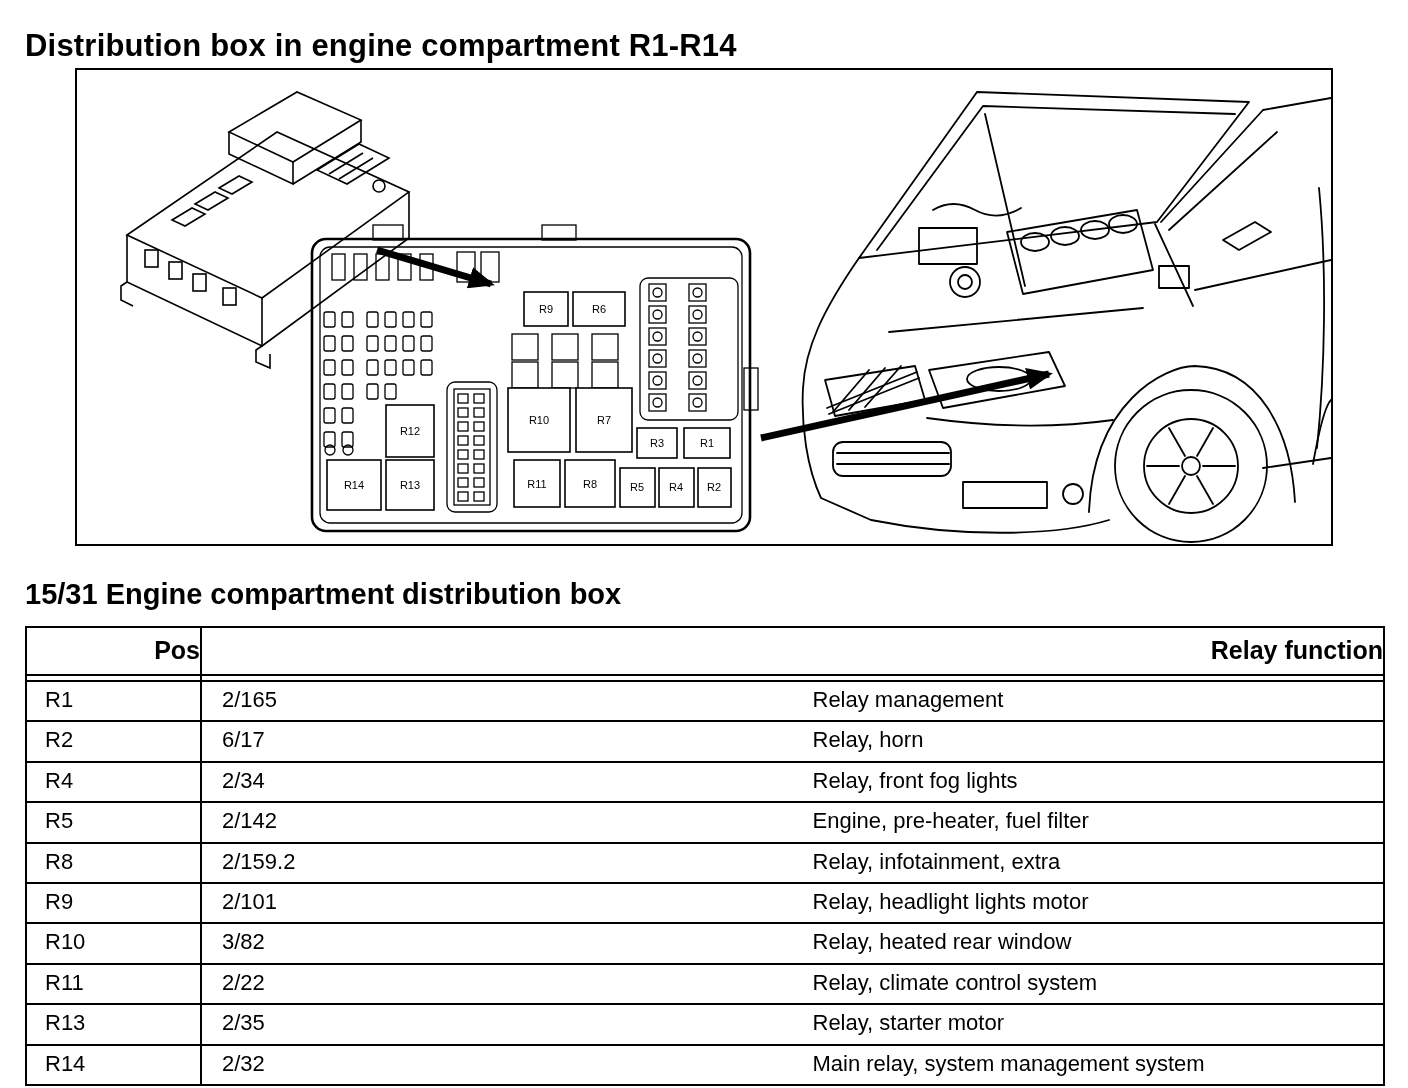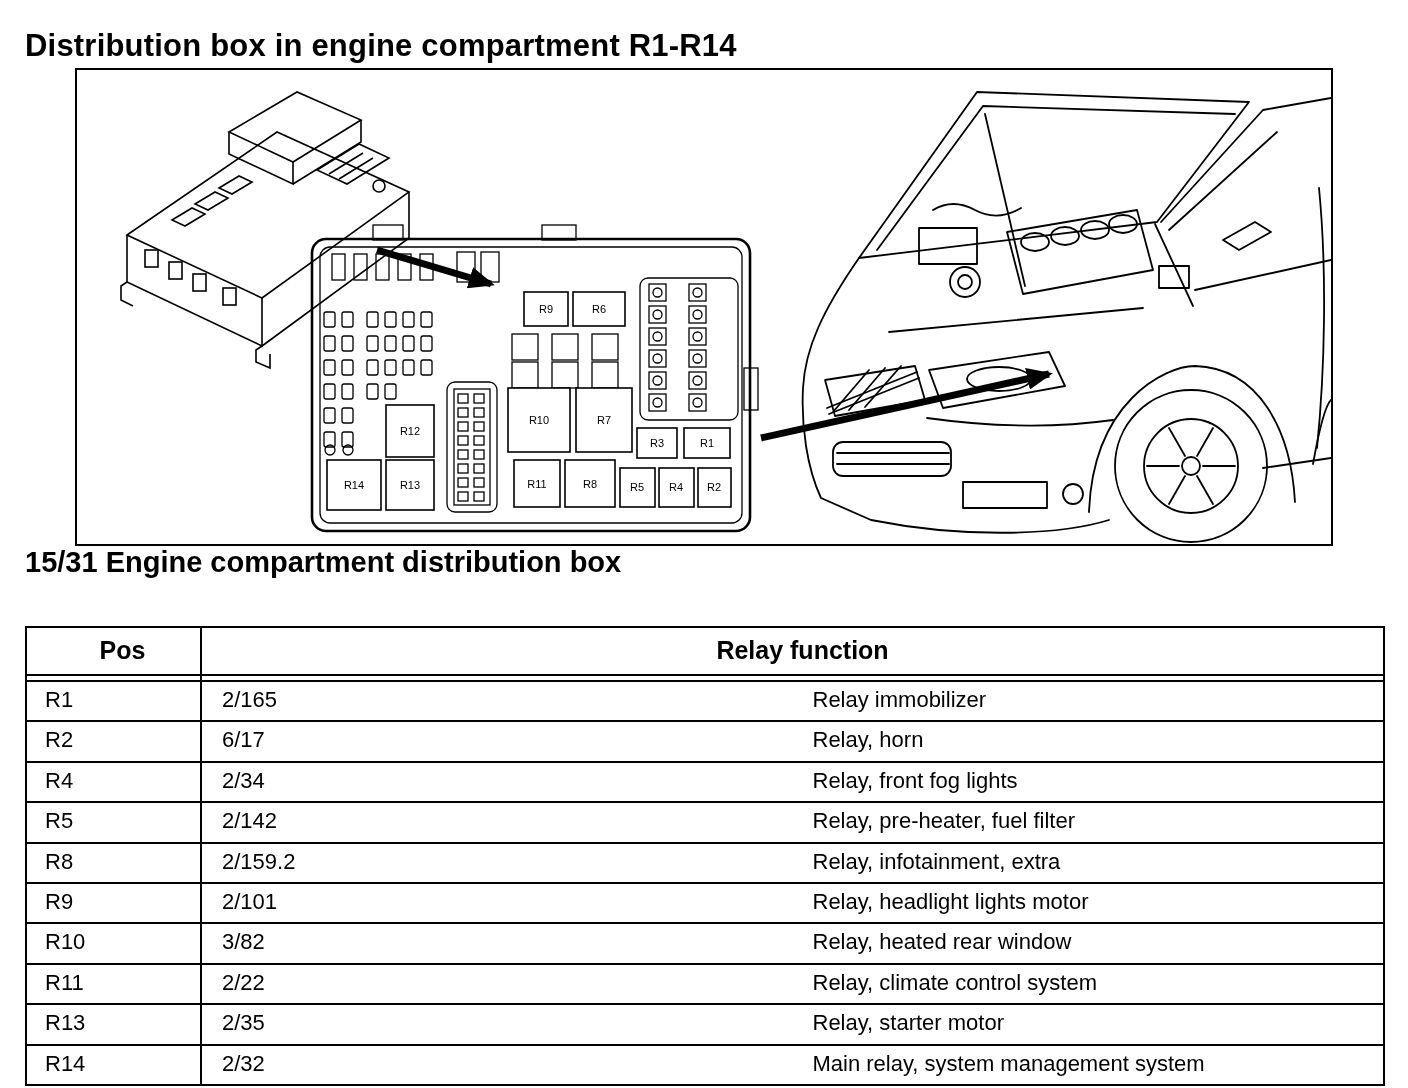--- a/index.html
+++ b/index.html
@@ -12,30 +12,30 @@
   .page-title {
     position: absolute; top: 4px; left: 25px;
     font-size: 31px; font-weight: 700; letter-spacing: 0.2px; margin-top: 24px;
   }
   .figure {
     position: absolute; top: 68px; left: 75px;
     width: 1254px; height: 474px;
     border: 2px solid #000; background: #fff;
   }
   .section-title {
-    position: absolute; top: 546px; left: 25px;
+    position: absolute; top: 578px; left: 25px;
     font-size: 29px; font-weight: 700;
   }
   .tablewrap { position: absolute; top: 626px; left: 25px; width: 1360px; }
   table.relay-table {
     width: 100%; border-collapse: collapse; border: 2px solid #000;
     table-layout: fixed;
   }
   table.relay-table th {
-    font-size: 25px; font-weight: 700; text-align: center;
+    font-size: 25px; font-weight: 700; text-align: right;
     border-bottom: 2px solid #000; padding: 8px 0 9px 0;
   }
   table.relay-table td {
     font-size: 22px; padding: 5px 0 7px 0;
     border-top: 2px solid #000; line-height: 1.2;
     white-space: nowrap; overflow: hidden;
   }
   tr.spacer td { border-top: none; height: 4px; padding: 0; }
   .col-pos  { width: 155px; padding-left: 18px !important; border-right: 2px solid #000; }
   .col-code { width: 115px; padding-left: 20px !important; }
@@ -278,36 +278,36 @@
       </tr>
     </thead>
     <tbody>
       <tr class="spacer">
           <td class="col-pos"></td>
           <td colspan="2"></td>
         </tr>
       <tr>
         <td class="col-pos">R1</td>
         <td class="col-code">2/165</td>
-        <td class="col-func">Relay immobilizer</td>
+        <td class="col-func">Relay management</td>
       </tr>
       <tr>
         <td class="col-pos">R2</td>
         <td class="col-code">6/17</td>
         <td class="col-func">Relay, horn</td>
       </tr>
       <tr>
         <td class="col-pos">R4</td>
         <td class="col-code">2/34</td>
         <td class="col-func">Relay, front fog lights</td>
       </tr>
       <tr>
         <td class="col-pos">R5</td>
         <td class="col-code">2/142</td>
-        <td class="col-func">Relay, pre-heater, fuel filter</td>
+        <td class="col-func">Engine, pre-heater, fuel filter</td>
       </tr>
       <tr>
         <td class="col-pos">R8</td>
         <td class="col-code">2/159.2</td>
         <td class="col-func">Relay, infotainment, extra</td>
       </tr>
       <tr>
         <td class="col-pos">R9</td>
         <td class="col-code">2/101</td>
         <td class="col-func">Relay, headlight lights motor</td>

